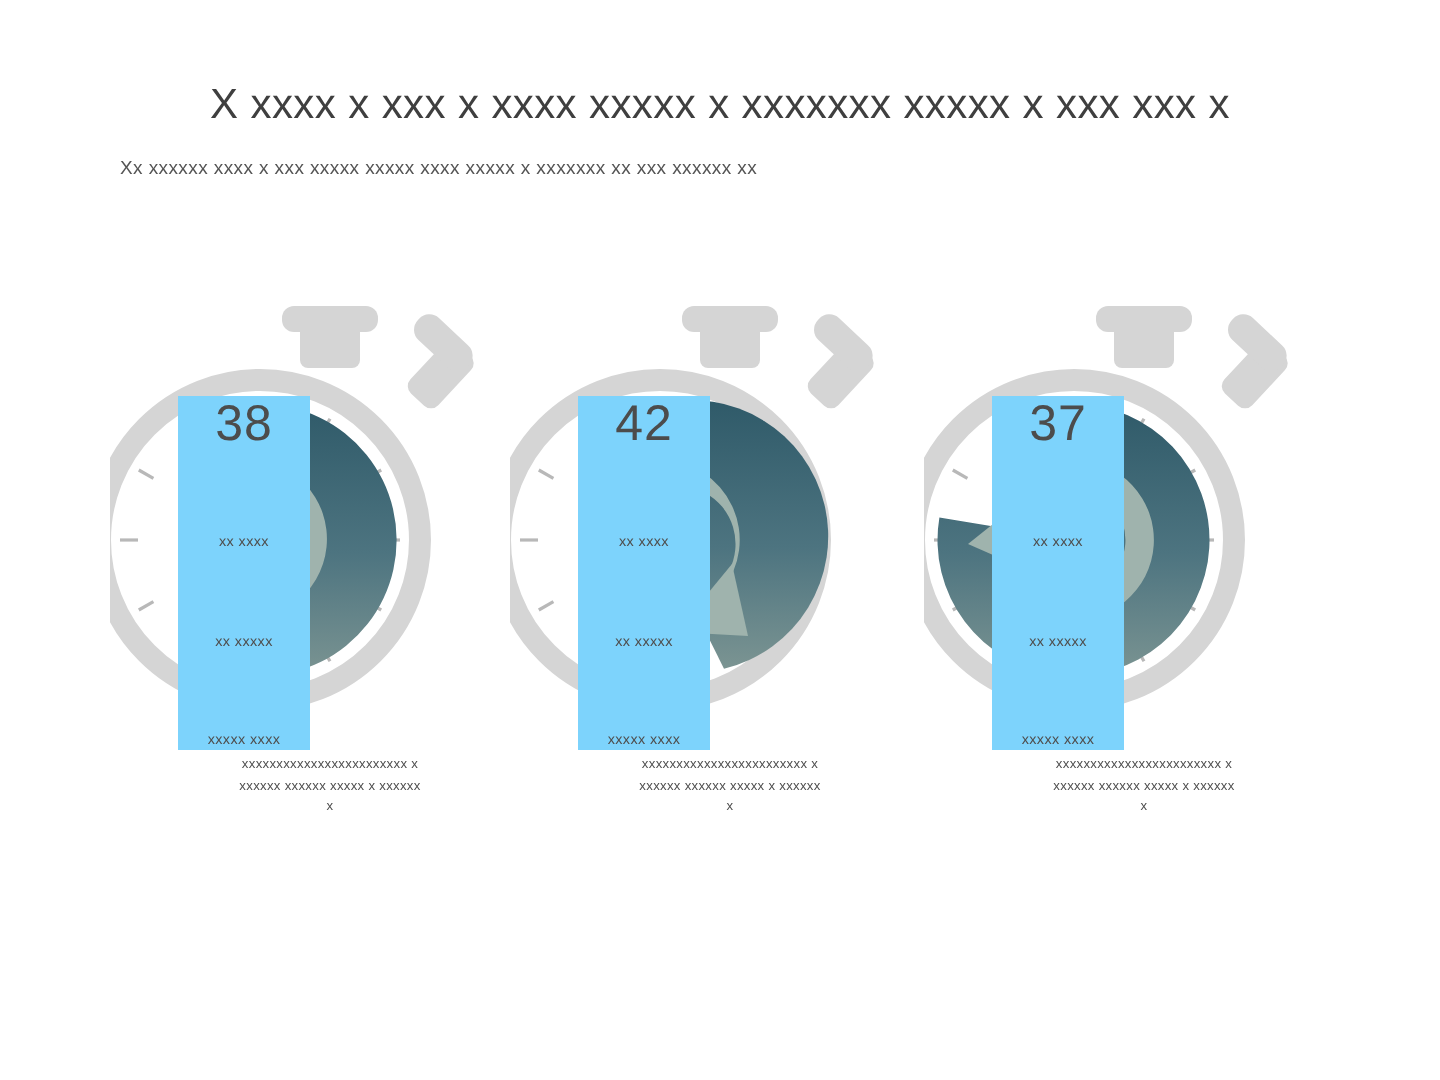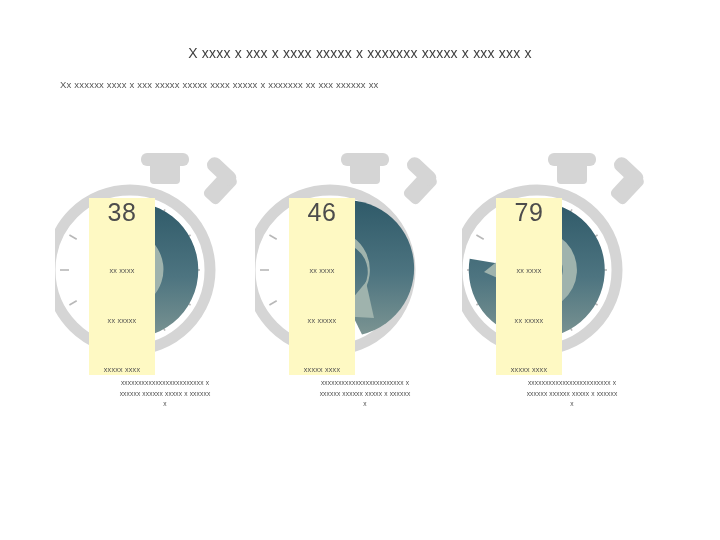--- a/index.html
+++ b/index.html
@@ -22,21 +22,21 @@
     background: #ffffff;
   }
 
   
   .title {
     position: absolute;
     left: 60px;
     top: 42px;
     width: 600px;
     text-align: center;
-    font-size: 14px;
+    font-size: 21px;
     line-height: 22px;
     color: #3f3f3f;
     letter-spacing: 0.2px;
     white-space: nowrap;
   }
   .subtitle {
     position: absolute;
     left: 60px;
     top: 78px;
     width: 600px;
@@ -70,21 +70,21 @@
     left: 0;
     top: 0;
     width: 220px;
     height: 215px;
     display: block;
   }
 
   
   .dial-label {
     position: absolute;
-    background: #fef9c3;
+    background: #7dd3fc;
     padding: 0;
     text-align: center;
   }
   .dial-label .big-num {
     font-size: 25px;
     line-height: 28px;
     color: #4c4c4c;
     font-weight: 400;
     letter-spacing: 0.5px;
   }
@@ -231,21 +231,21 @@
         <g clip-path="url(#labelClip2)">
           <path d="M 75 120 L 75 52 A 68 68 0 0 1 107 184.4 Z" fill="url(#arcGrad2)"></path>
           <g>
             <path d="M 75 120 m 0 -40 A 40 40 0 0 1 105.6 145.6 L 92 150 A 26 26 0 0 0 75 94 Z" fill="#9fb3ad"></path>
             <polygon points="111,132 119,168 83,166" fill="#9fb3ad"></polygon>
           </g>
         </g>
       </svg>
 
       <div class="dial-label" style="left:34px; top:48px; width:66px;">
-        <div class="big-num">46</div>
+        <div class="big-num">42</div>
         <div class="sub-line">xx xxxx</div>
         <div class="sub-line">xx xxxxx</div>
         <div class="sub-line">xxxxx xxxx</div>
       </div>
 
       <div class="caption">
         <div>xxxxxxxxxxxxxxxxxxxxxxxx x</div>
         <div>xxxxxx xxxxxx xxxxx x xxxxxx</div>
         <div>x</div>
       </div>
@@ -294,21 +294,21 @@
         <g clip-path="url(#labelClip3)">
           <path d="M 75 120 L 75 52 A 68 68 0 1 1 7.7 108.7 Z" fill="url(#arcGrad3)"></path>
           <g>
             <path d="M 75 120 m 0 -40 A 40 40 0 1 1 35.6 112.8 L 49.2 115 A 26 26 0 1 0 75 94 Z" fill="#9fb3ad"></path>
             <polygon points="52,98 22,122 54,136" fill="#9fb3ad"></polygon>
           </g>
         </g>
       </svg>
 
       <div class="dial-label" style="left:34px; top:48px; width:66px;">
-        <div class="big-num">79</div>
+        <div class="big-num">37</div>
         <div class="sub-line">xx xxxx</div>
         <div class="sub-line">xx xxxxx</div>
         <div class="sub-line">xxxxx xxxx</div>
       </div>
 
       <div class="caption">
         <div>xxxxxxxxxxxxxxxxxxxxxxxx x</div>
         <div>xxxxxx xxxxxx xxxxx x xxxxxx</div>
         <div>x</div>
       </div>

